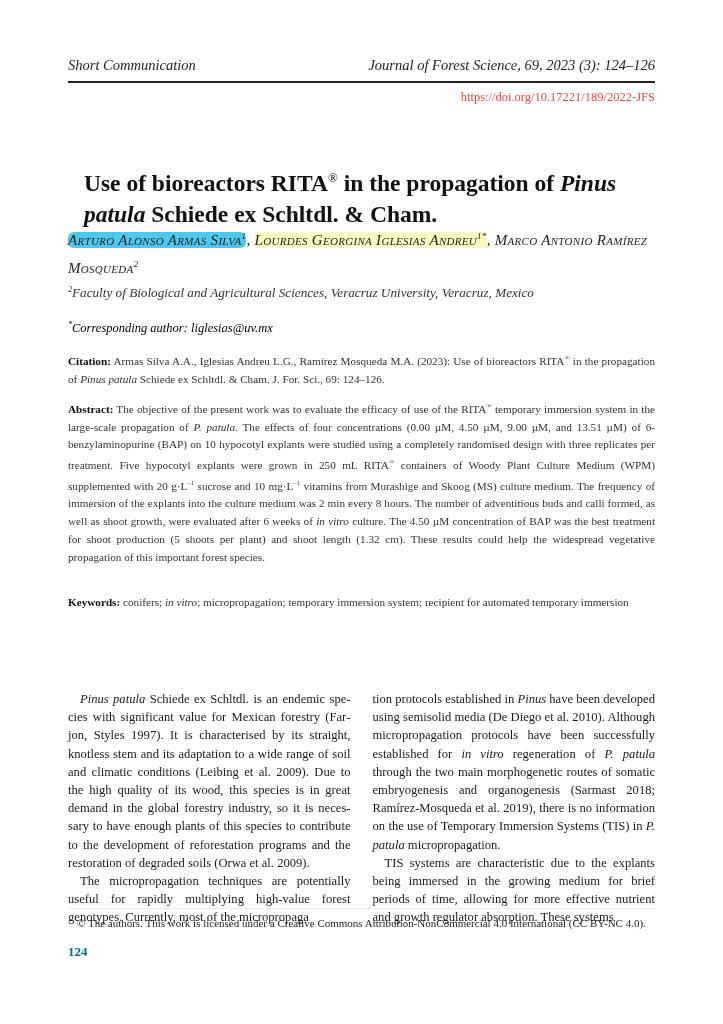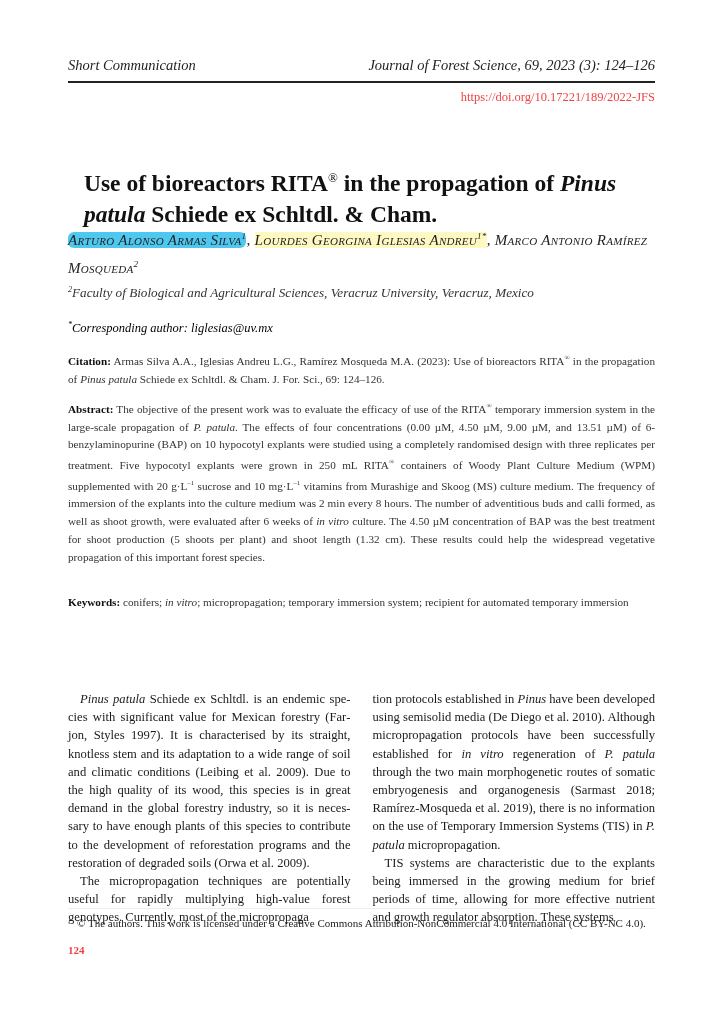--- a/index.html
+++ b/index.html
@@ -63,21 +63,21 @@
     }
     .col { flex: 1; text-align: justify; hyphens: auto; }
     .col p { margin: 0; text-indent: 12px; }
     .col p.cont { text-indent: 0; }
 
     .license {
       position: absolute; left: 68px; right: 60px; top: 917px;
       font-size: 11px; color: #222; padding-left: 9px;
     }
     .license-rule { position: absolute; left: 68px; right: 68px; top: 908px; height: 1px; background: #eee; }
-    .page-num { position: absolute; left: 68px; top: 944px; font-size: 11px; font-weight: bold; color: #ef4444; }
+    .page-num { position: absolute; left: 68px; top: 944px; font-size: 13px; font-weight: bold; color: #0369a1; }
   </style>
 </head>
 <body>
 
 <div class="page">
 
   <div class="running-head">
     <span>Short Communication</span>
     <span>Journal of Forest Science, 69, 2023 (3): 124–126</span>
   </div>

